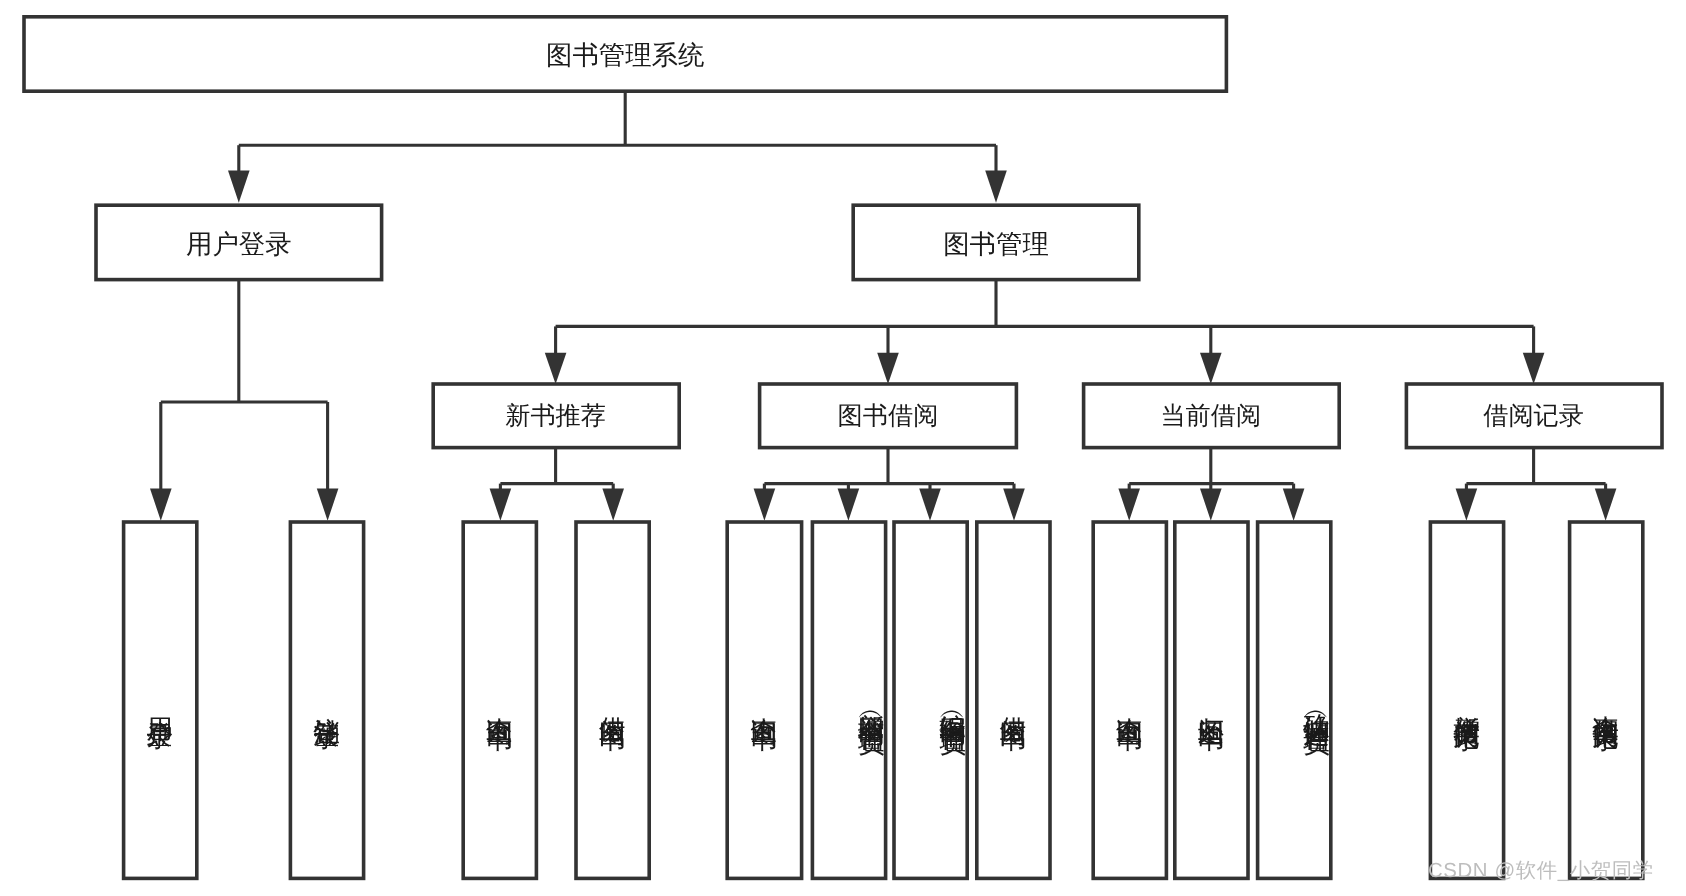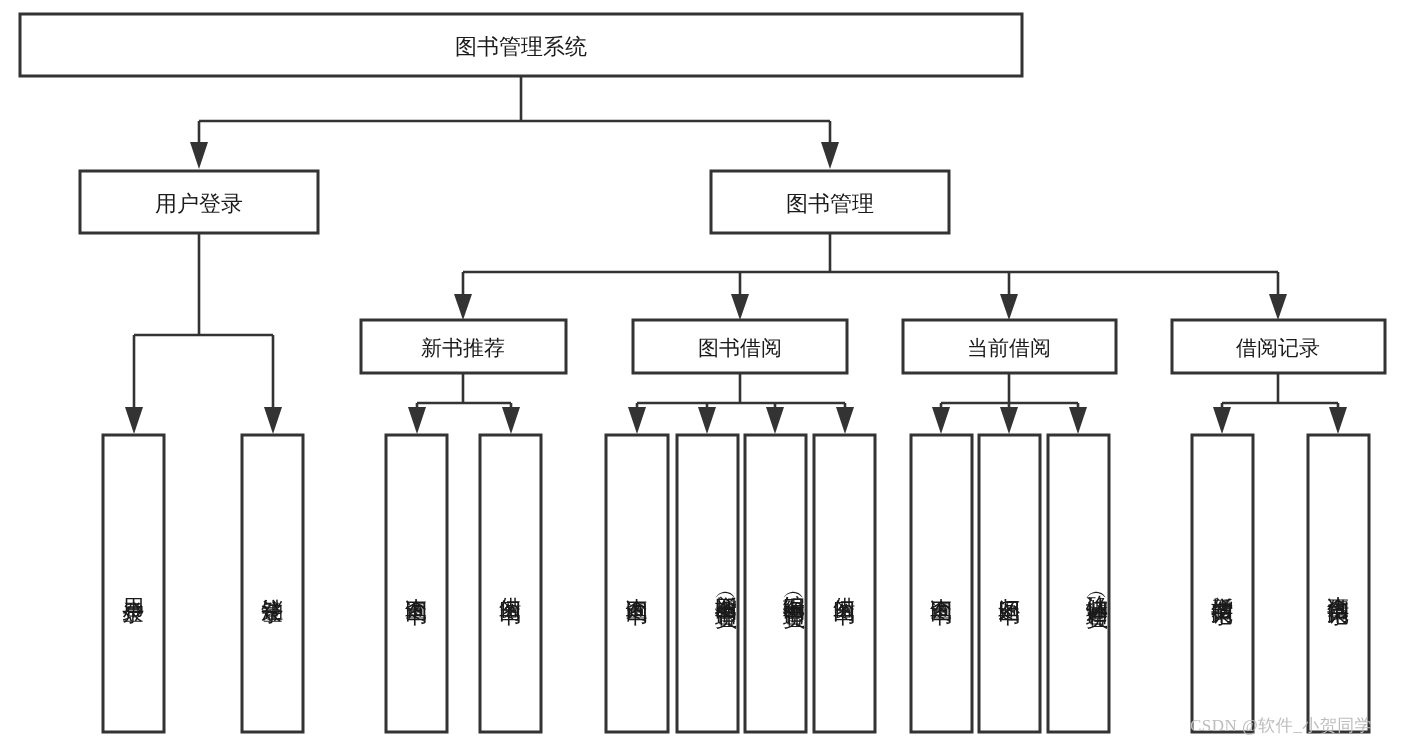--- a/index.html
+++ b/index.html
@@ -68,21 +68,21 @@
     text-align: center;
     display: flex;
     align-items: center;
     justify-content: center;
     pointer-events: none;
   }
   .watermark {
     position: absolute;
     color: #bdbdbd;
     font-size: 17px;
-    font-family: Liberation Serif, serif;
+    font-family: Liberation Sans, sans-serif;
     white-space: nowrap;
     letter-spacing: 0.5px;
   }
 </style>
 </head>
 <body>
 
 <div id="diagram-root">
 
   <svg class="diagram-canvas" viewBox="0 0 1405 747" xmlns="http://www.w3.org/2000/svg">

